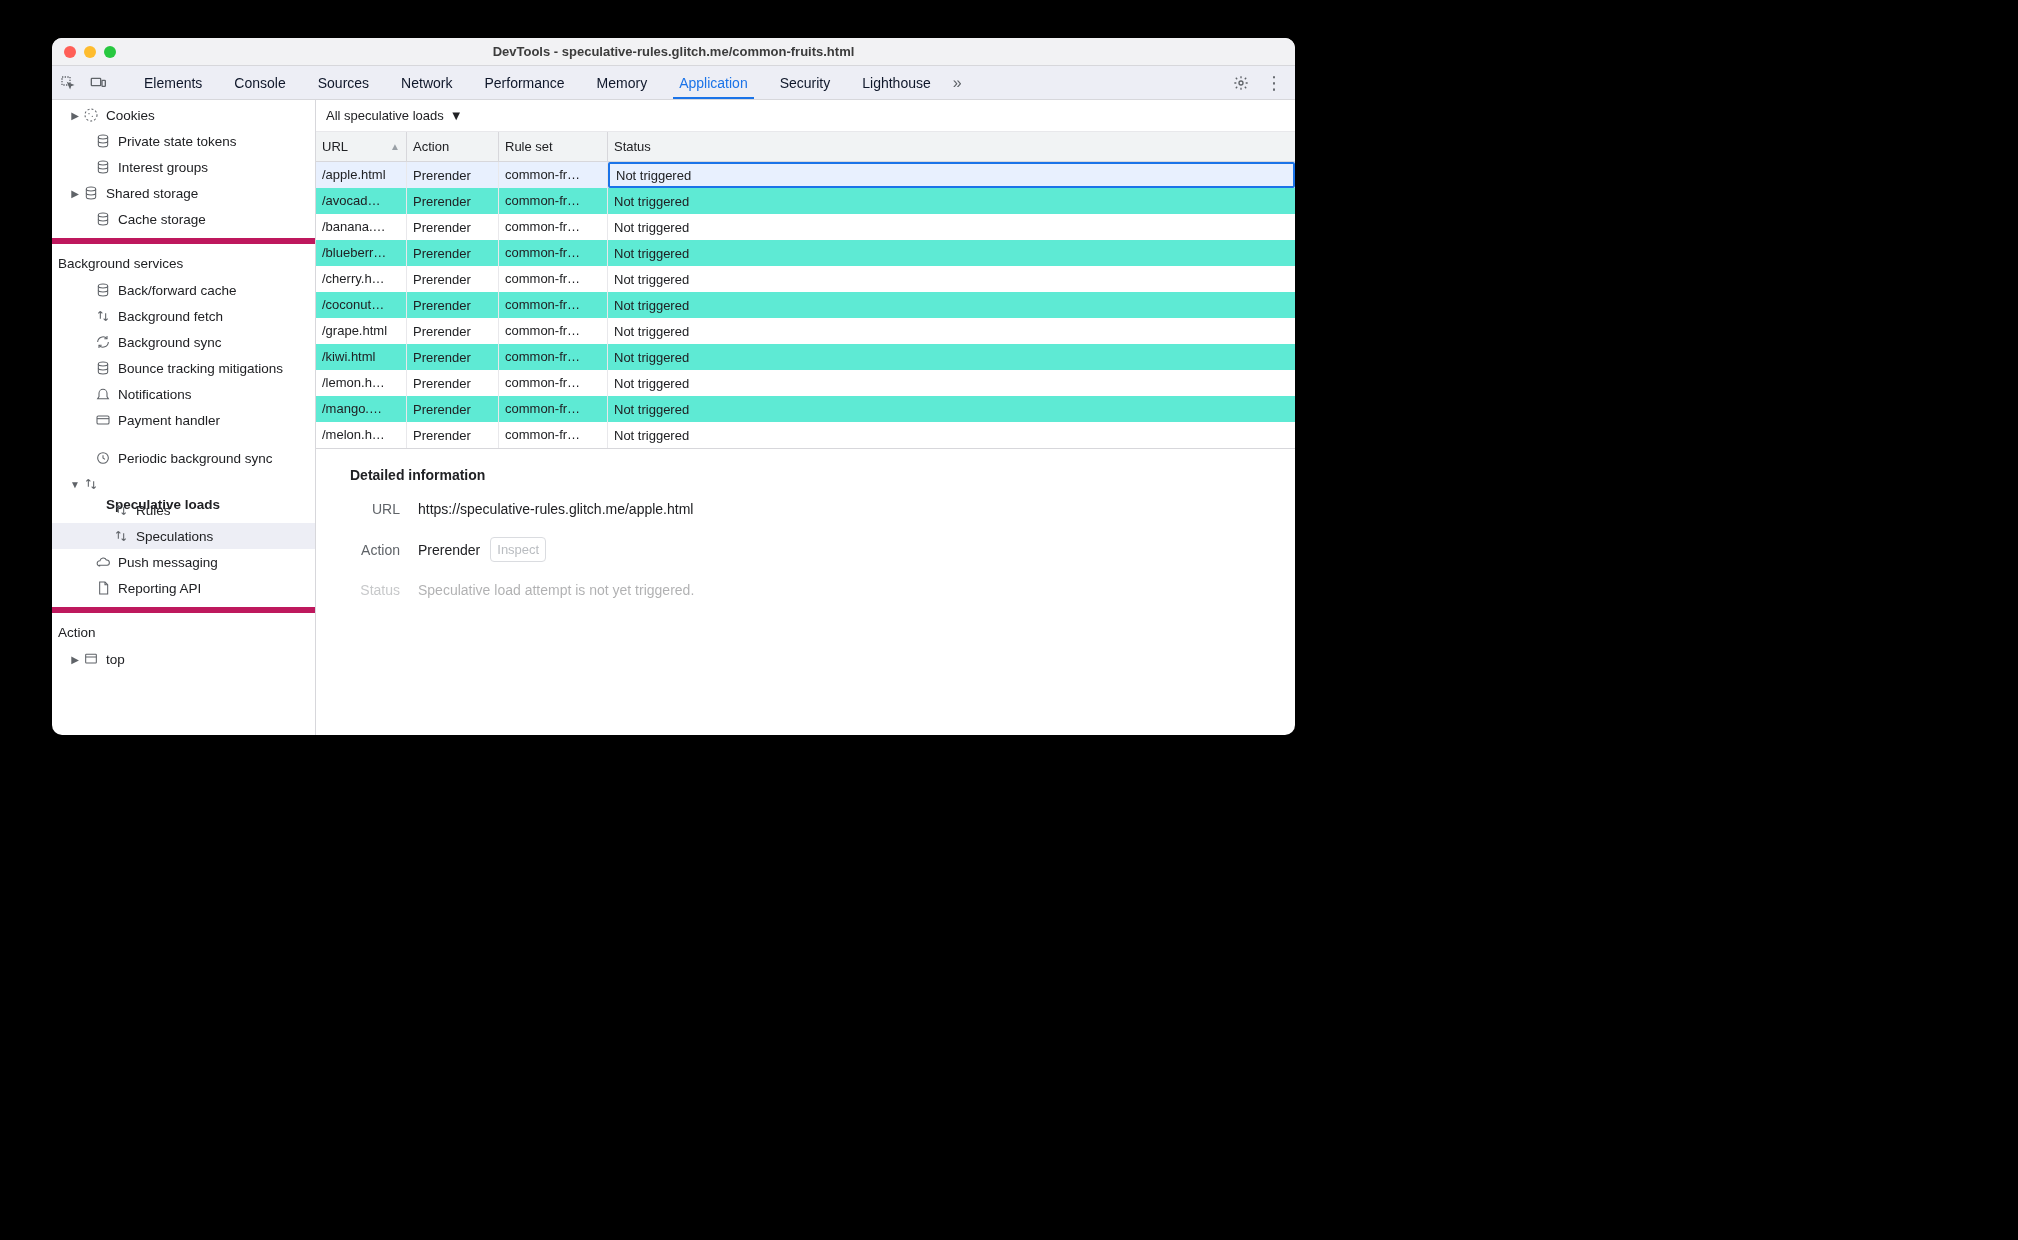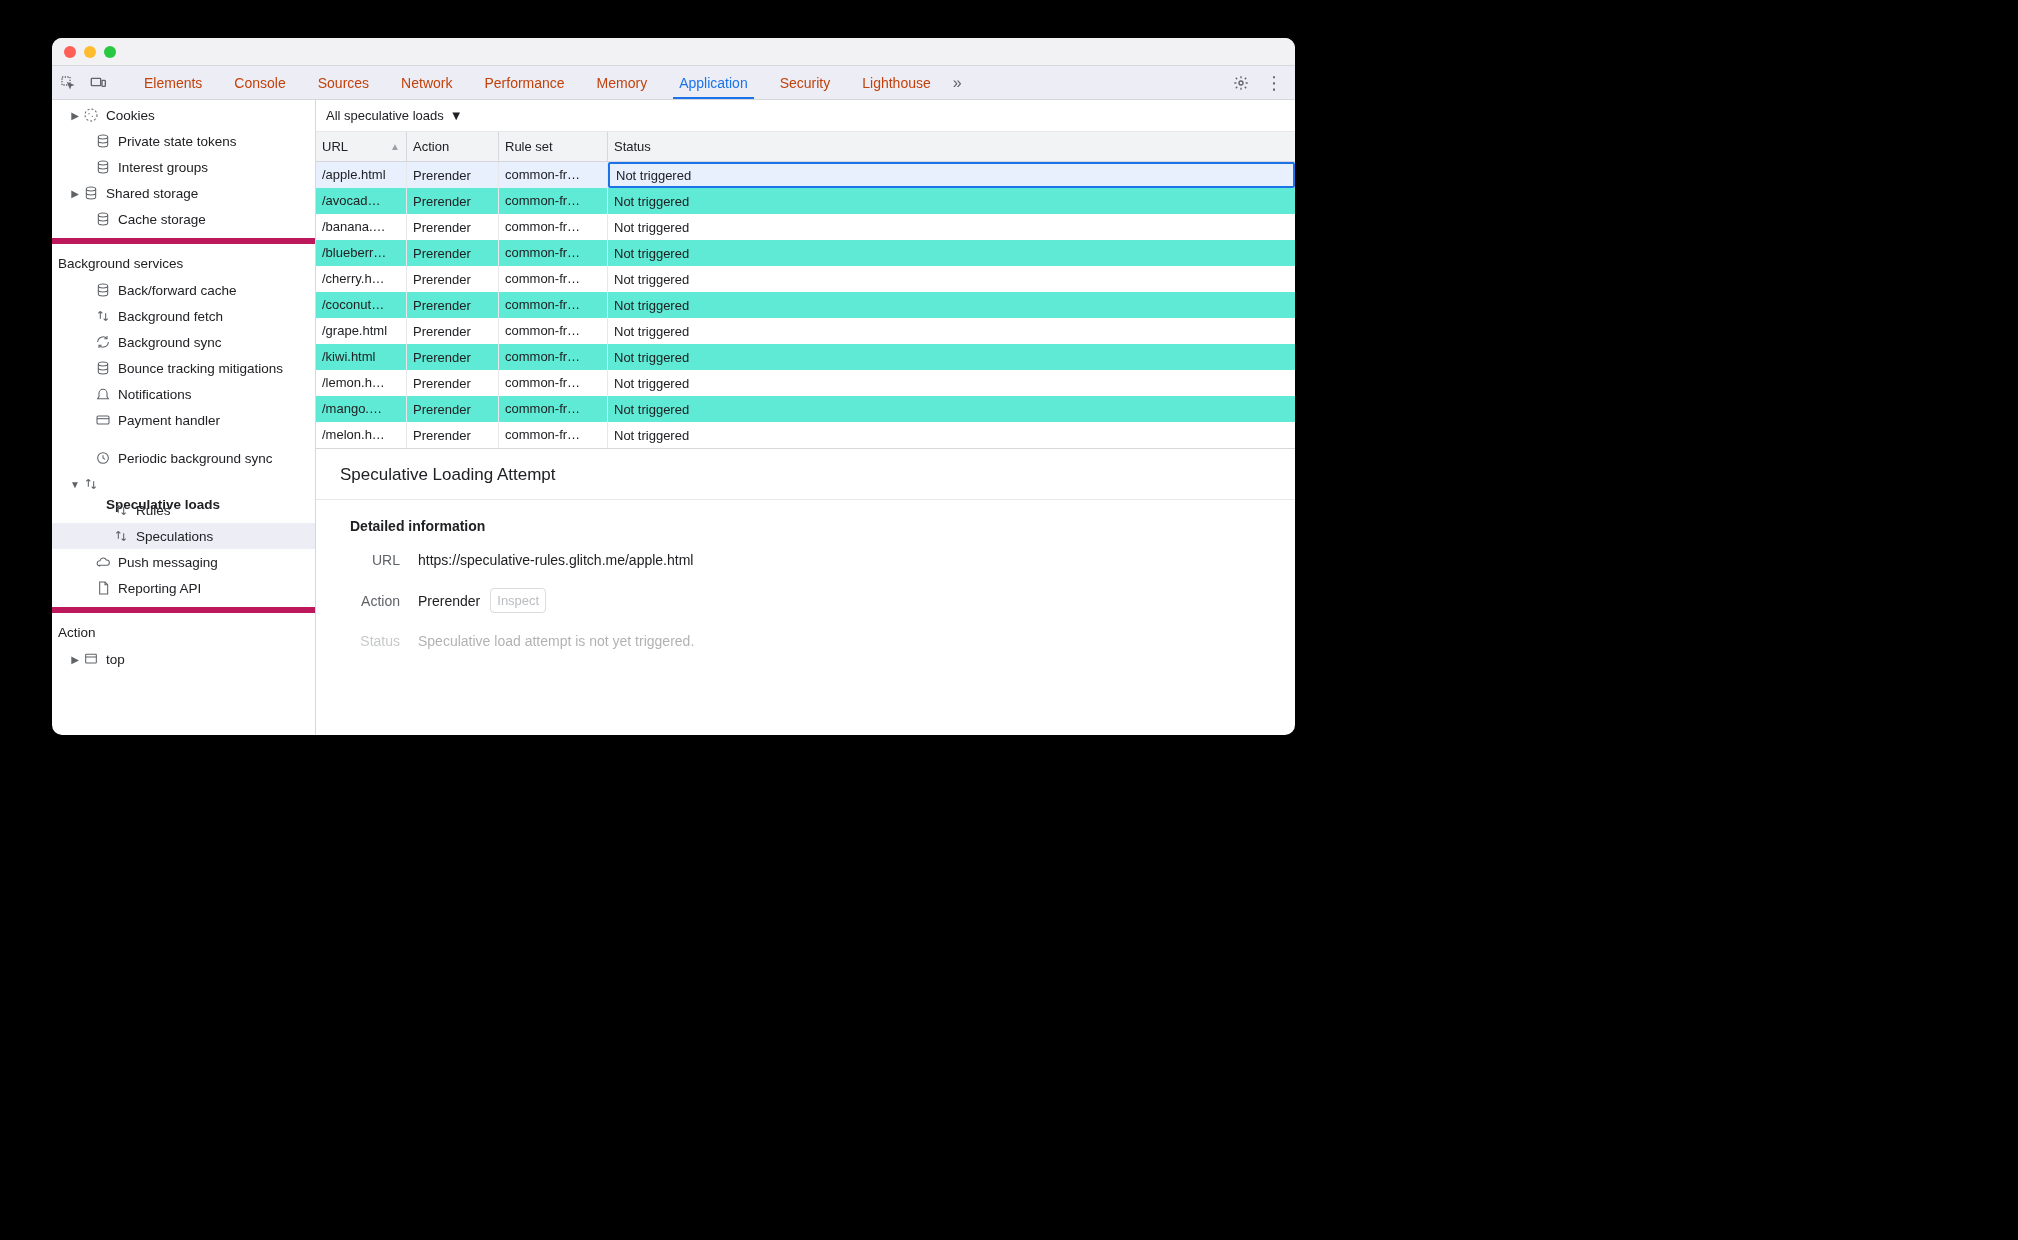--- a/index.html
+++ b/index.html
@@ -63,21 +63,21 @@
     gap: 14px;
     padding: 0 8px 0 2px;
   }
   .tabstrip-icons svg, .tabstrip-right svg { display:block; }
 
   .tab {
     padding: 0 16px;
     height: 100%;
     display: flex;
     align-items: center;
-    color: #c2410c;
+    color: #0f172a;
     cursor: pointer;
     font-size: 14px;
     position:relative;
   }
   .tab.active { color: #1a73e8; }
   .tab.active::after {
     content:"";
     position:absolute;
     left:10px; right:10px; bottom:0;
     height:2px; background:#1a73e8;
@@ -233,20 +233,21 @@
 <body>
 
 <div class="window">
 
   <div class="titlebar">
     <div class="traffic-lights">
       <div class="traffic-light tl-red"></div>
       <div class="traffic-light tl-yellow"></div>
       <div class="traffic-light tl-green"></div>
     </div>
+    <div class="title-text">DevTools - speculative-rules.glitch.me/common-fruits.html</div>
   </div>
 
   <div class="tabstrip">
     <div class="tabstrip-left tabstrip-icons">
       <span>
         <svg class="icon" viewBox="0 0 24 24" fill="none" stroke="#5f6368" stroke-width="2">
           <rect x="3" y="3" width="12" height="12" stroke-dasharray="2 2"></rect>
           <path d="M12 12 l7 3 -3 1 -1 3 -3-7z" fill="#5f6368"></path>
         </svg>
       </span>
@@ -562,21 +563,20 @@
           </div>
           <div class="tr even">
             <div class="td w-url nowrap">/melon.h…</div>
             <div class="td w-action">Prerender</div>
             <div class="td w-rule nowrap">common-fr…</div>
             <div class="td w-status">Not triggered</div>
           </div>
         </div>
 
       <div class="details">
-        <div class="details-title">Speculative Loading Attempt</div>
         <div class="details-sub">Detailed information</div>
         <div class="detail-row">
           <div class="k">URL</div>
           <div class="v">https://speculative-rules.glitch.me/apple.html</div>
         </div>
         <div class="detail-row">
           <div class="k">Action</div>
           <div class="v">Prerender</div>
           <button class="inspect-btn" disabled="">Inspect</button>
         </div>

